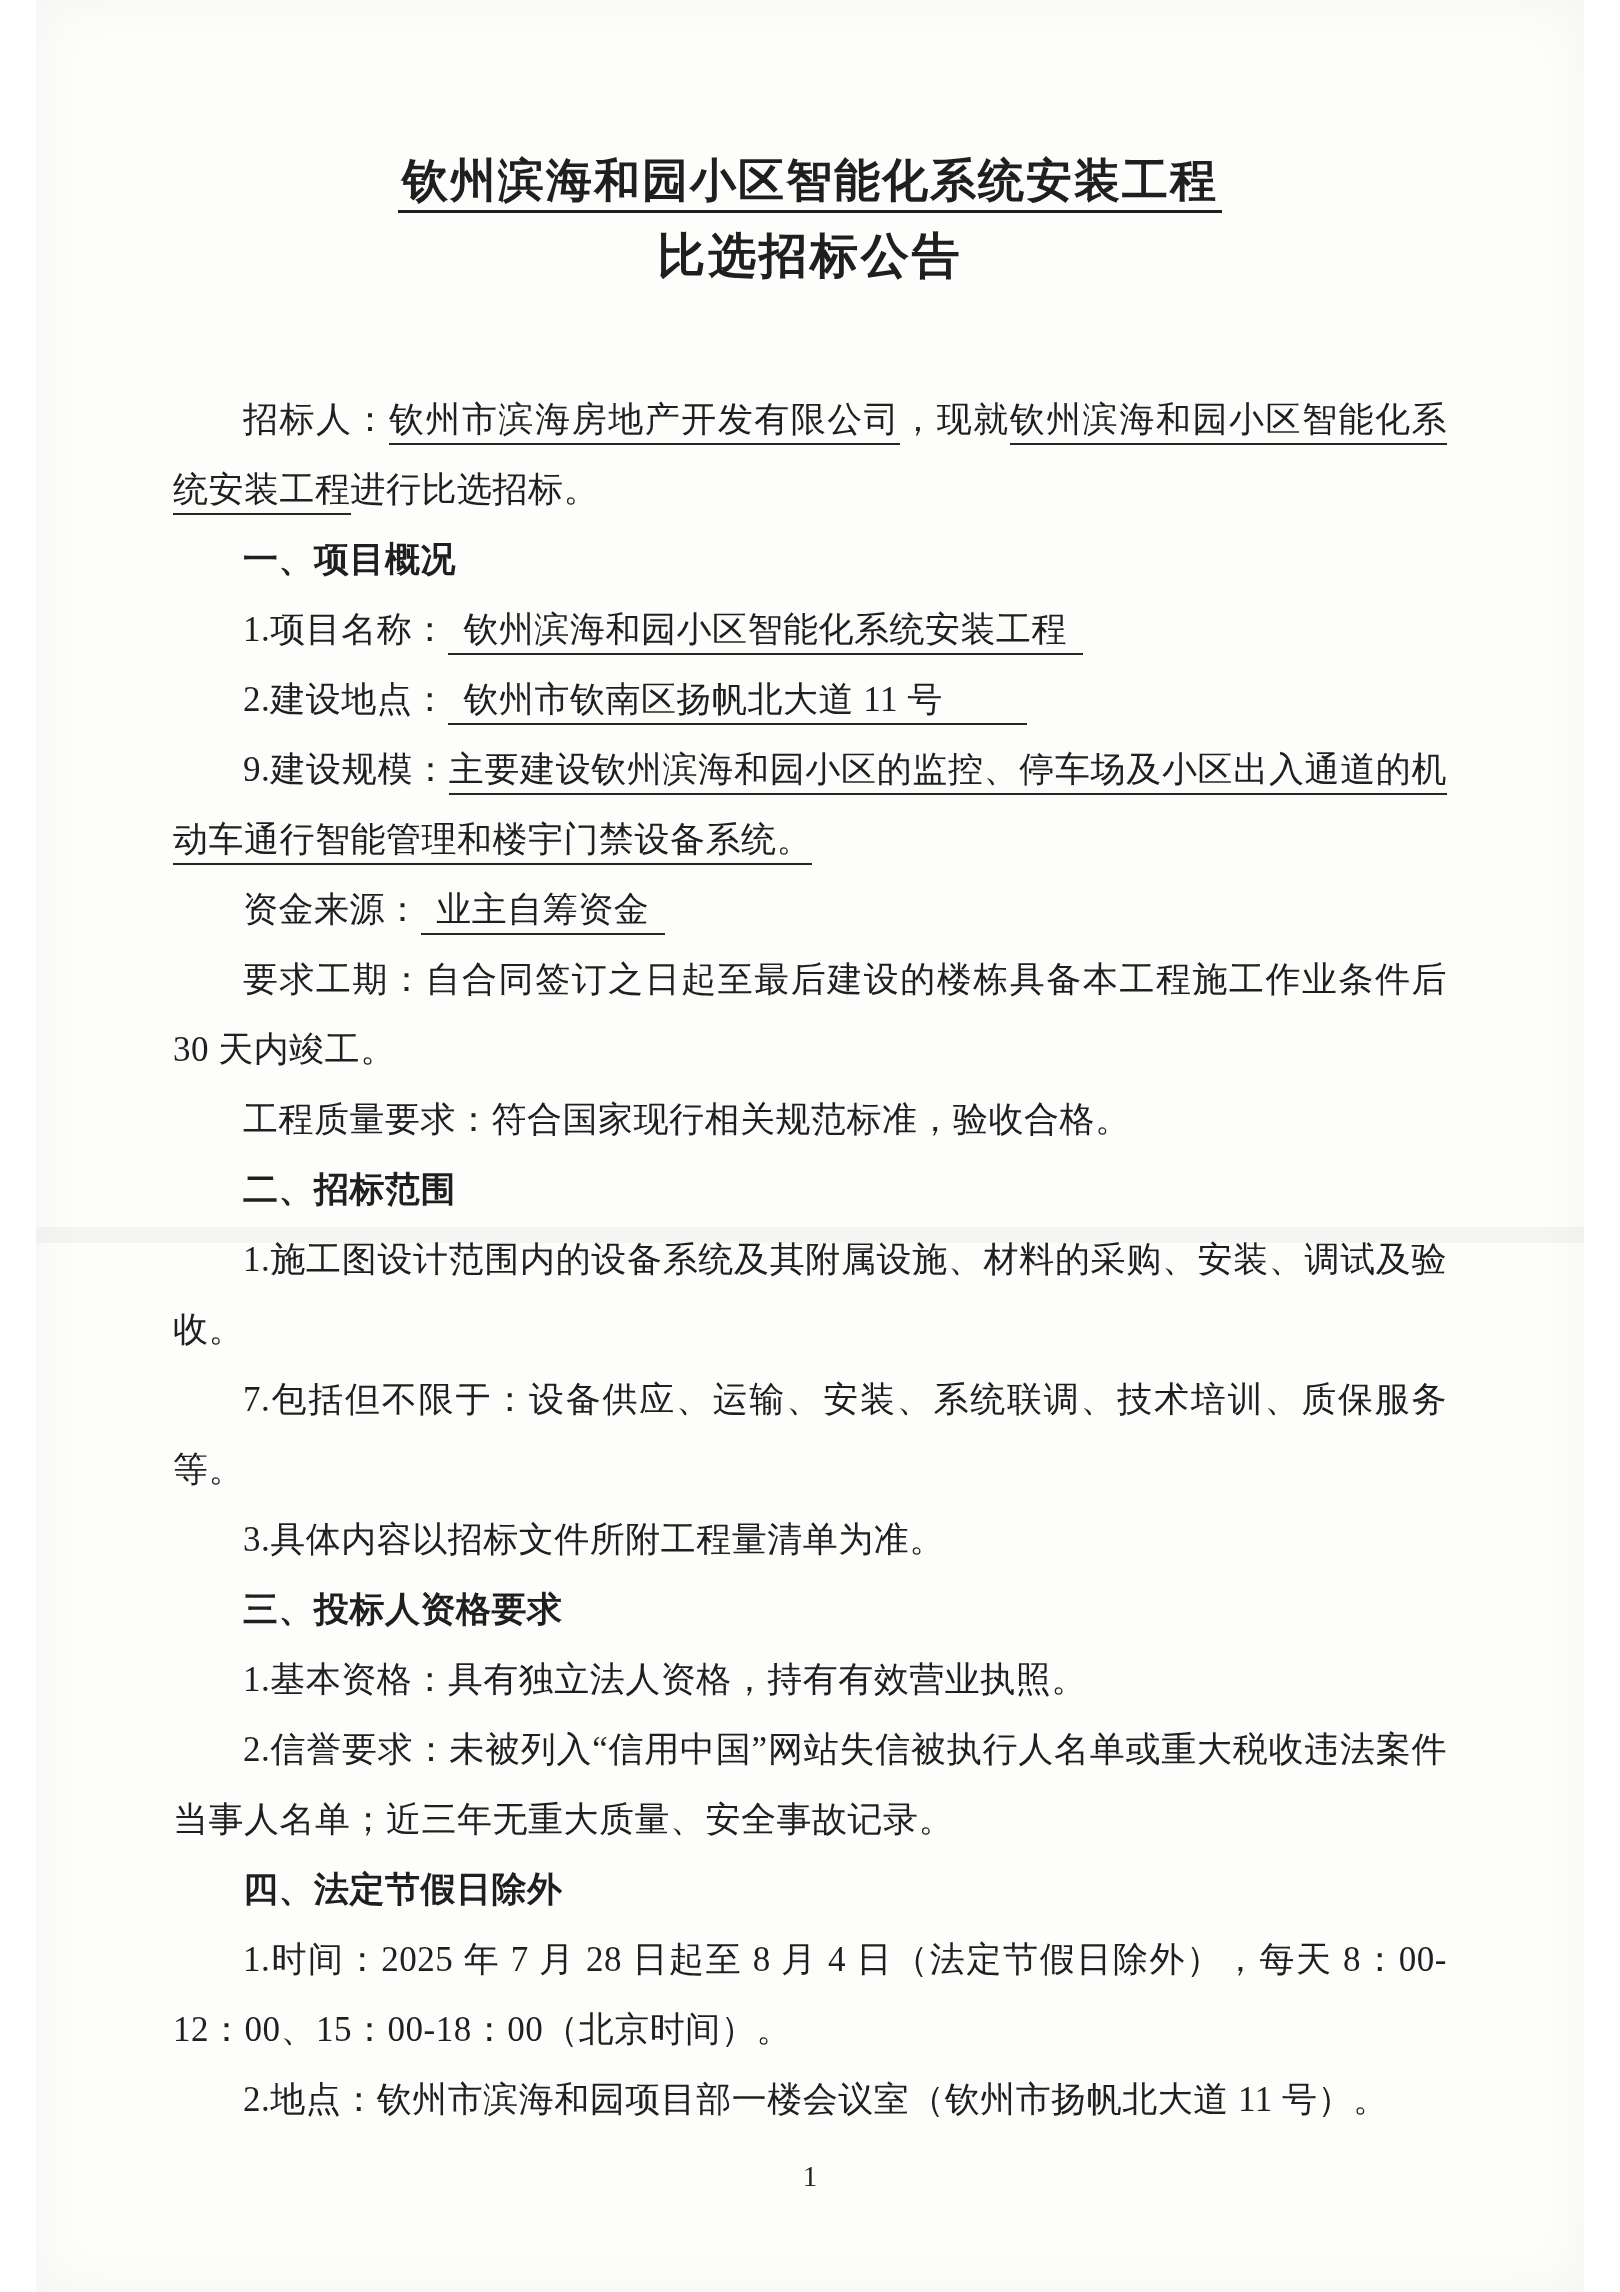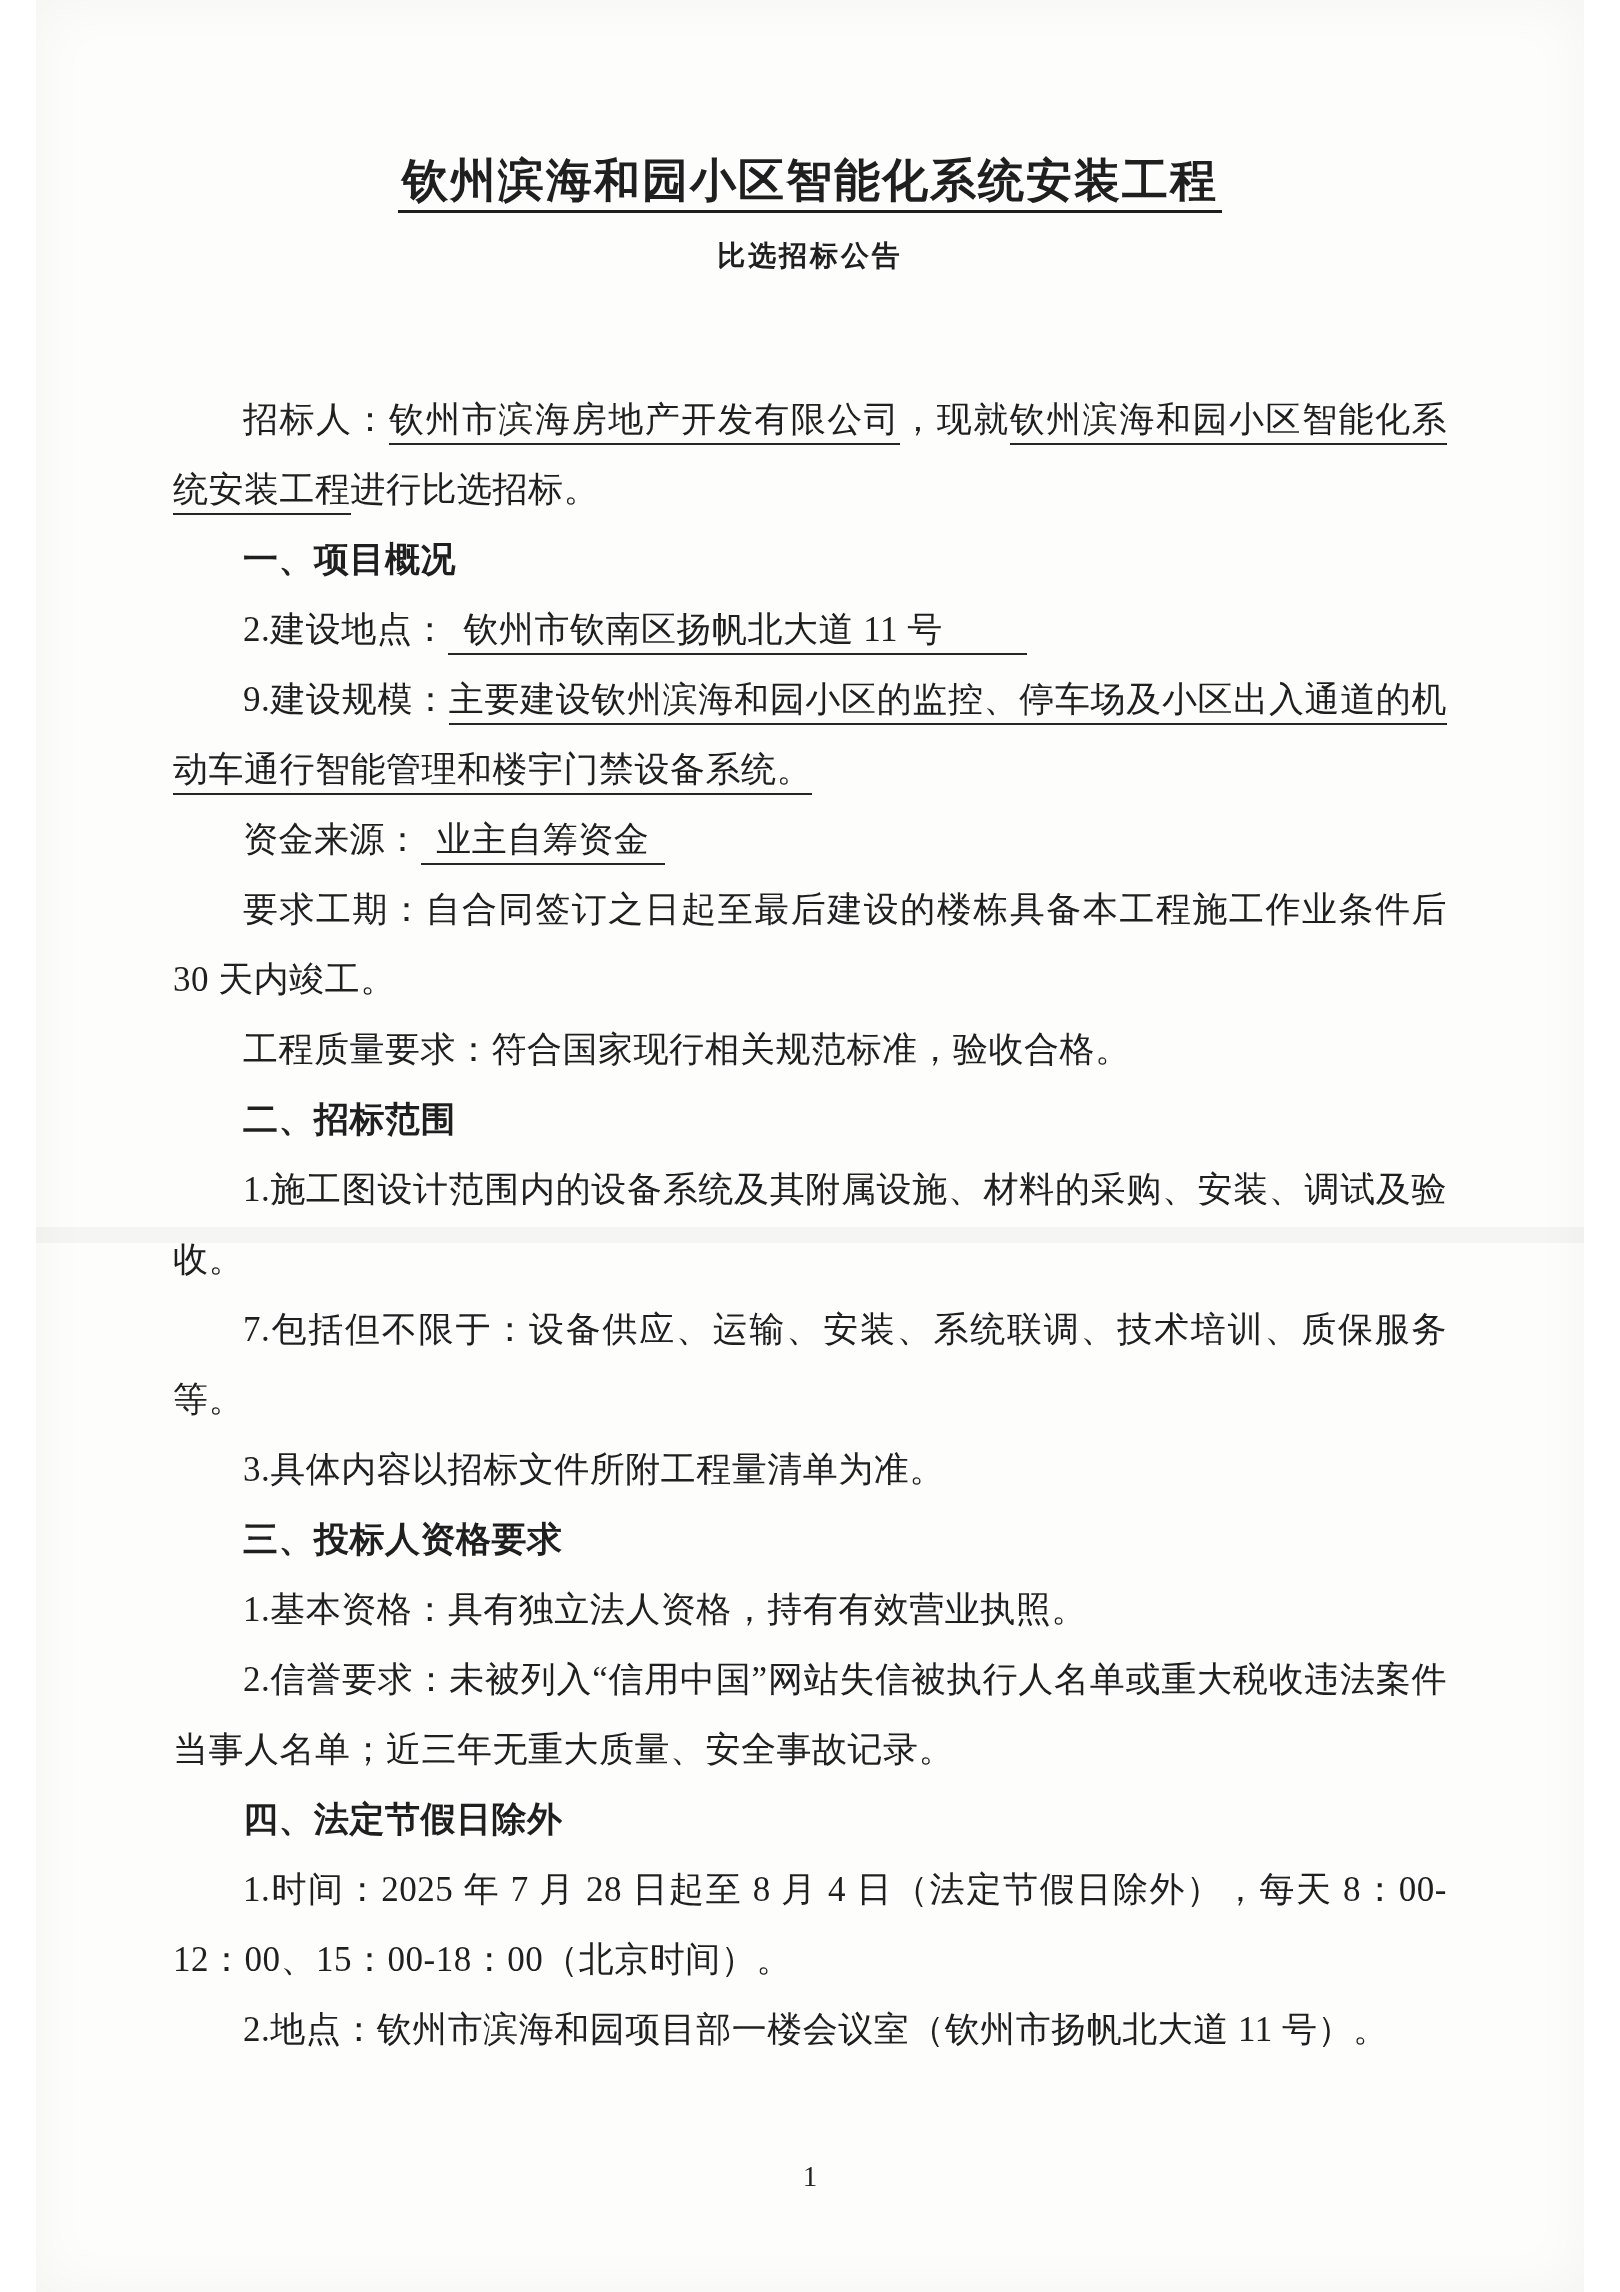--- a/index.html
+++ b/index.html
@@ -36,21 +36,21 @@
     font-weight: bold;
     line-height: 71px;
     letter-spacing: 2px;
   }
   .title-1 .u-title {
     border-bottom: 3.9px solid #1f1f1f;
     padding: 0 3.9px 3.9px 3.9px;
   }
   .title-2 {
     margin: 3.9px 0 0 0;
-    font-size: 28px;
+    font-size: 48px;
     font-weight: bold;
     line-height: 71px;
     letter-spacing: 2.9px;
   }
   .doc-body {
     margin: 94px 137px 0 137px;
   }
   .doc-body p {
     margin: 0;
     font-size: 35px;
@@ -96,20 +96,21 @@
     <h1 class="title-1"><span class="u-title">钦州滨海和园小区智能化系统安装工程</span></h1>
     <h2 class="title-2">比选招标公告</h2>
   </div>
 
   <div class="doc-body">
 
     <p><span>招标人：</span><span class="u">钦州市滨海房地产开发有限公司</span><span>，现就</span><span class="u">钦州滨海和园小区智能化系统安装工程</span><span>进行比选招标。</span></p>
 
     <p class="sec">一、项目概况</p>
 
+    <p><span>1.项目名称：</span><span class="u u-pad">钦州滨海和园小区智能化系统安装工程</span></p>
 
     <p><span>2.建设地点：</span><span class="u u-pad-wide">钦州市钦南区扬帆北大道 11 号</span></p>
 
     <p><span>9.建设规模：</span><span class="u">主要建设钦州滨海和园小区的监控、停车场及小区出入通道的机动车通行智能管理和楼宇门禁设备系统。</span></p>
 
     <p><span>资金来源：</span><span class="u u-pad">业主自筹资金</span></p>
 
 
     <p>要求工期：自合同签订之日起至最后建设的楼栋具备本工程施工作业条件后 30 天内竣工。</p>
 

